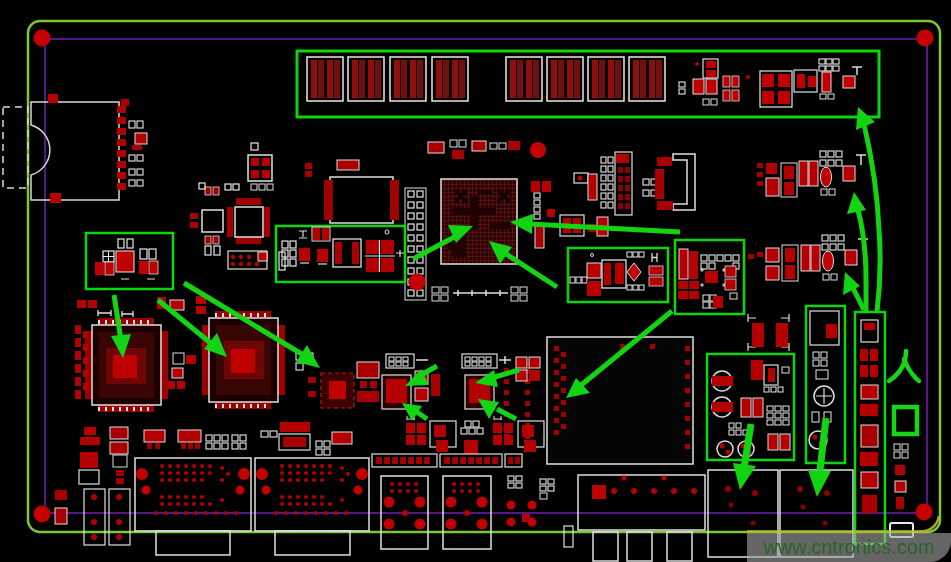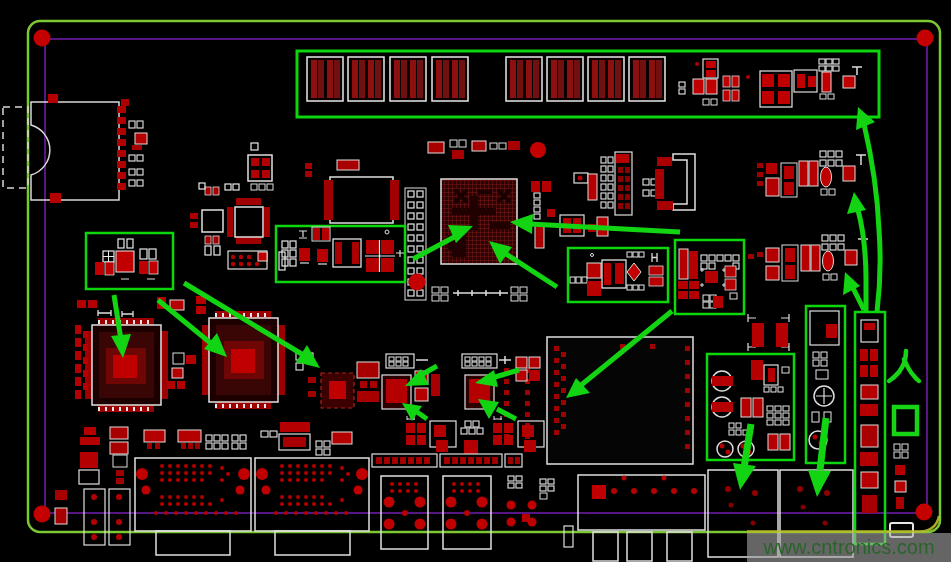--- a/index.html
+++ b/index.html
@@ -1,16 +1,16 @@
 <!DOCTYPE html>
 <html><head>
 <meta charset="utf-8">
 <style>
 html,body{margin:0;padding:0;background:#000;}
-#wrap{width:951px;height:562px;position:relative;overflow:hidden;background:#000;}
+#wrap{width:951px;height:562px;position:relative;overflow:hidden;background:#000;border-radius:21px;}
 svg{display:block;}
 </style>
 </head>
 <body>
 <div id="wrap">
 <svg width="951" height="562" viewBox="0 0 951 562" xmlns="http://www.w3.org/2000/svg">
 <defs>
 <g id="memchip">
 <rect x="0" y="0" width="36" height="44" fill="#0a0000" stroke="#e8e8e8" stroke-width="1.5"></rect>
 <rect x="4" y="3" width="6" height="38" fill="#8c1010"></rect>

